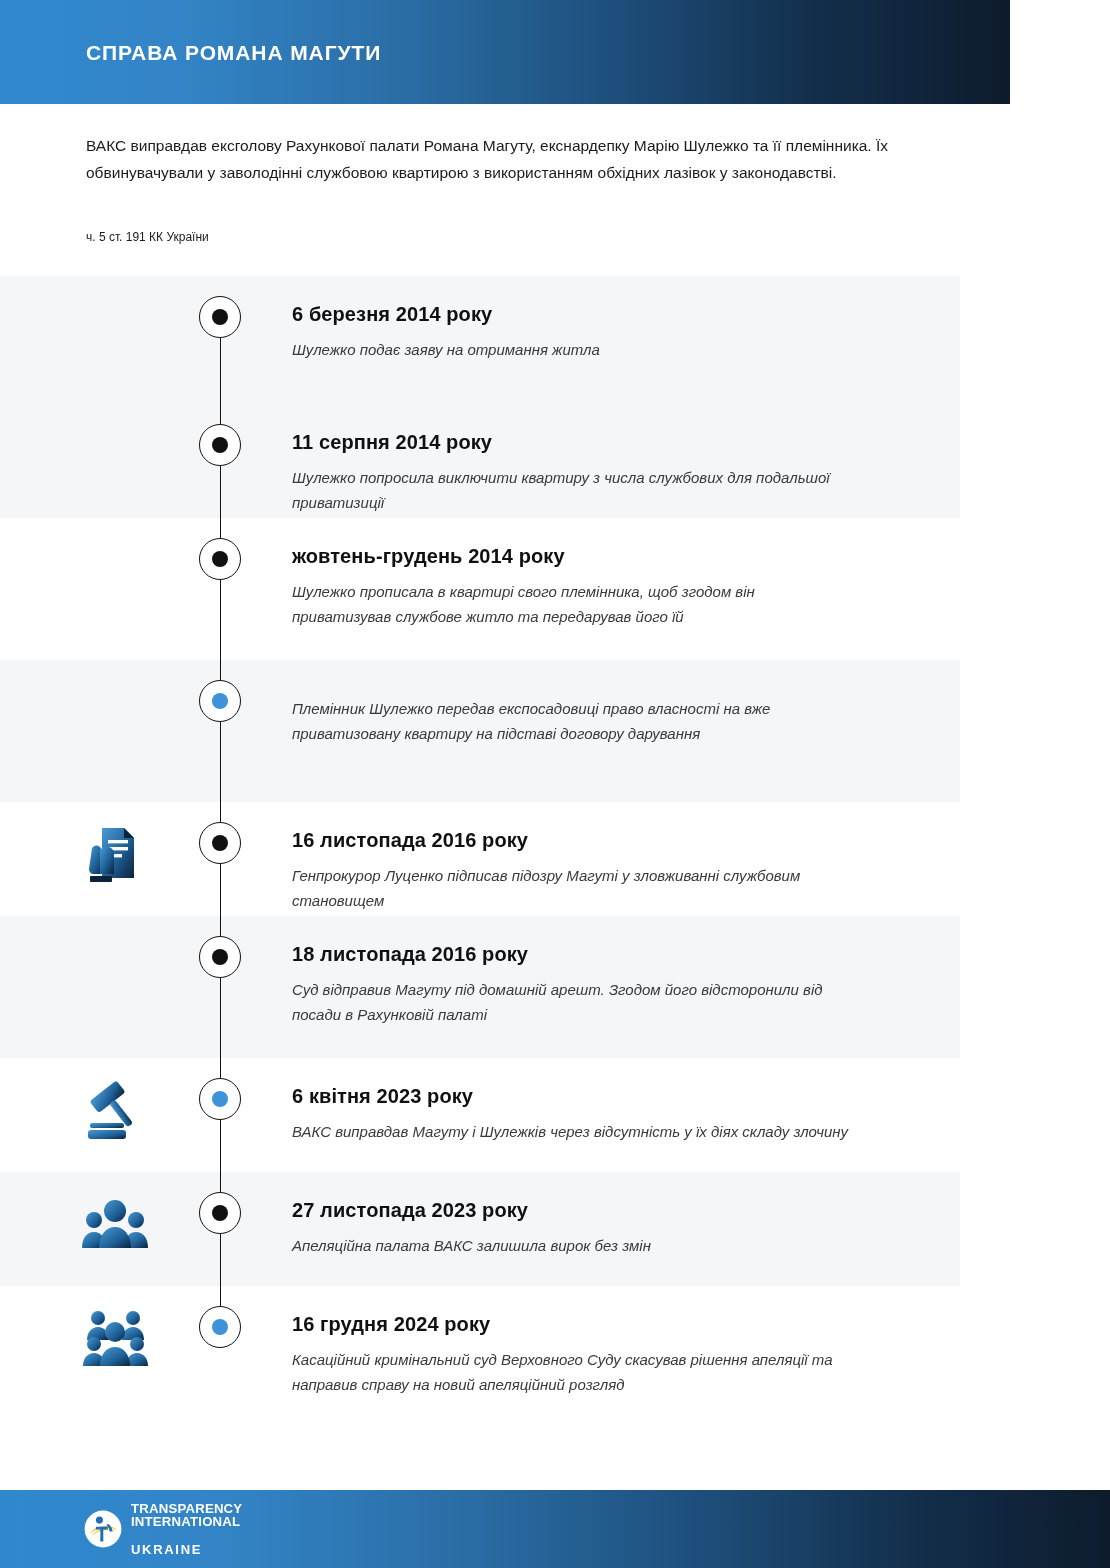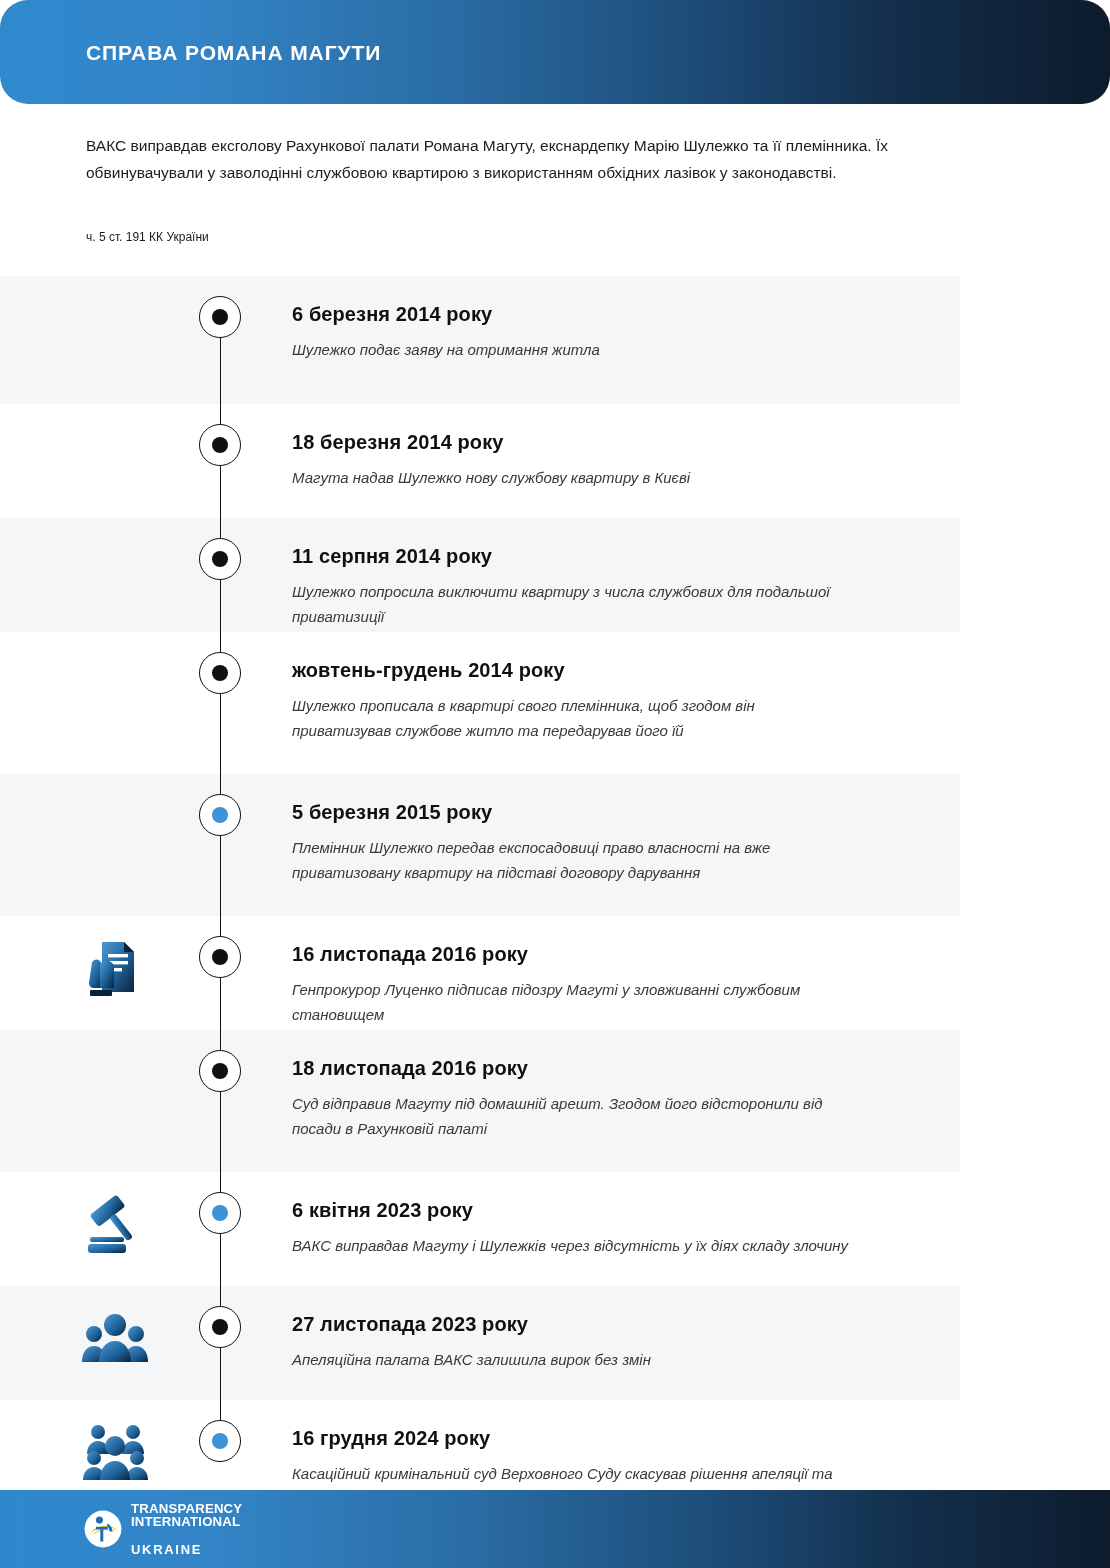--- a/index.html
+++ b/index.html
@@ -19,26 +19,25 @@
     position: relative;
     width: 1110px;
     height: 1568px;
     background: #ffffff;
     box-sizing: border-box;
   }
 
   
   .header {
     position: relative;
-    width: 1110px;
+    width: 1010px;
     height: 104px;
     background: linear-gradient(90deg, #3089ce 0%, #3384c6 18%, #2a6da5 40%, #1d4d79 62%, #132f4c 80%, #0d1b2c 100%);
     display: flex;
     align-items: center;
-    border-radius: 28px;
   }
   .header-title {
     margin-left: 86px;
     color: #ffffff;
     font-size: 21px;
     font-weight: bold;
     letter-spacing: 0.9px;
     text-transform: uppercase;
     line-height: 1;
   }
@@ -208,30 +207,20 @@
       <div class="tl-row shade first" style="height: 128px;">
         <div class="tl-line"></div>
         <div class="tl-marker">
           <div class="dot"></div>
         </div>
         <div class="tl-inner">
           <div class="tl-date">6 березня 2014 року</div>
           <div class="tl-desc">Шулежко подає заяву на отримання житла</div>
         </div>
       </div>
-      <div class="tl-row plain" style="height: 114px;">
-        <div class="tl-line"></div>
-        <div class="tl-marker">
-          <div class="dot"></div>
-        </div>
-        <div class="tl-inner">
-          <div class="tl-date">18 березня 2014 року</div>
-          <div class="tl-desc">Магута надав Шулежко нову службову квартиру в Києві</div>
-        </div>
-      </div>
       <div class="tl-row shade" style="height: 114px;">
         <div class="tl-line"></div>
         <div class="tl-marker">
           <div class="dot"></div>
         </div>
         <div class="tl-inner">
           <div class="tl-date">11 серпня 2014 року</div>
           <div class="tl-desc">Шулежко попросила виключити квартиру з числа службових для подальшої приватизиції</div>
         </div>
       </div>
@@ -244,21 +233,20 @@
           <div class="tl-date">жовтень-грудень 2014 року</div>
           <div class="tl-desc">Шулежко прописала в квартирі свого племінника, щоб згодом він приватизував службове житло та передарував його їй</div>
         </div>
       </div>
       <div class="tl-row shade" style="height: 142px;">
         <div class="tl-line"></div>
         <div class="tl-marker blue">
           <div class="dot"></div>
         </div>
         <div class="tl-inner">
-          <div class="tl-date">5 березня 2015 року</div>
           <div class="tl-desc">Племінник Шулежко передав експосадовиці право власності на вже приватизовану квартиру на підставі договору дарування</div>
         </div>
       </div>
       <div class="tl-row plain" style="height: 114px;">
         <div class="tl-line"></div>
         <div class="tl-marker">
           <div class="dot"></div>
         </div>
         <div class="tl-icon">
           <svg viewBox="0 0 76 68" xmlns="http://www.w3.org/2000/svg">

